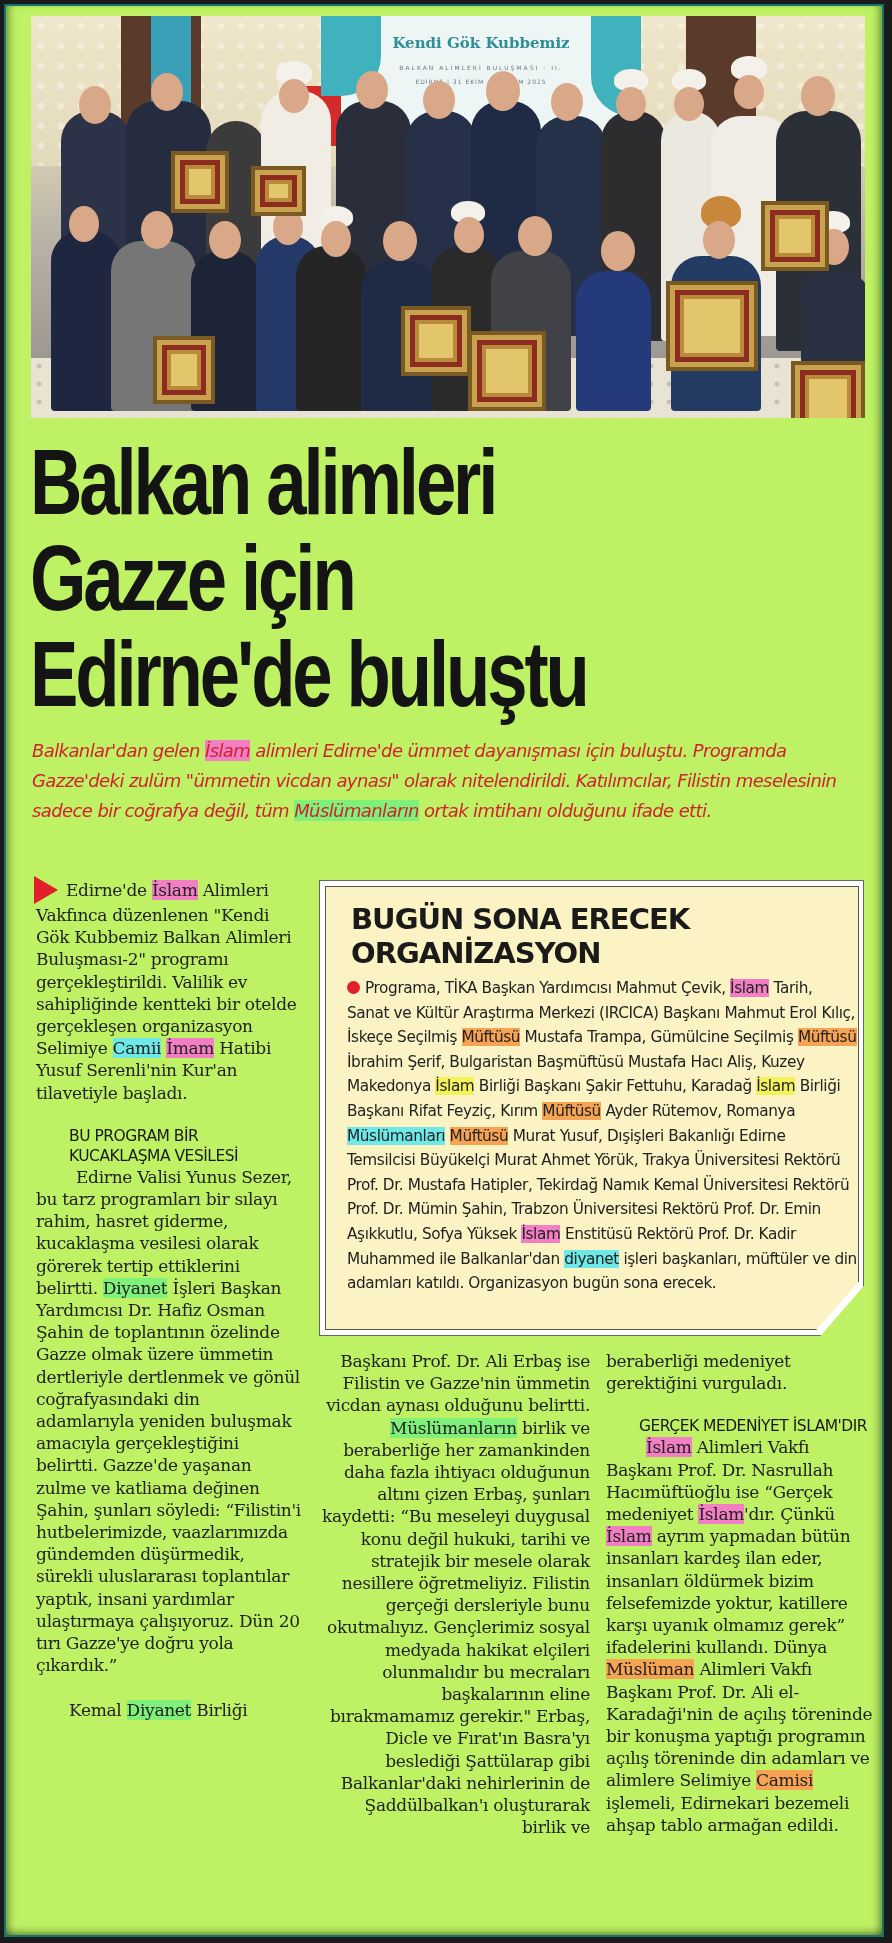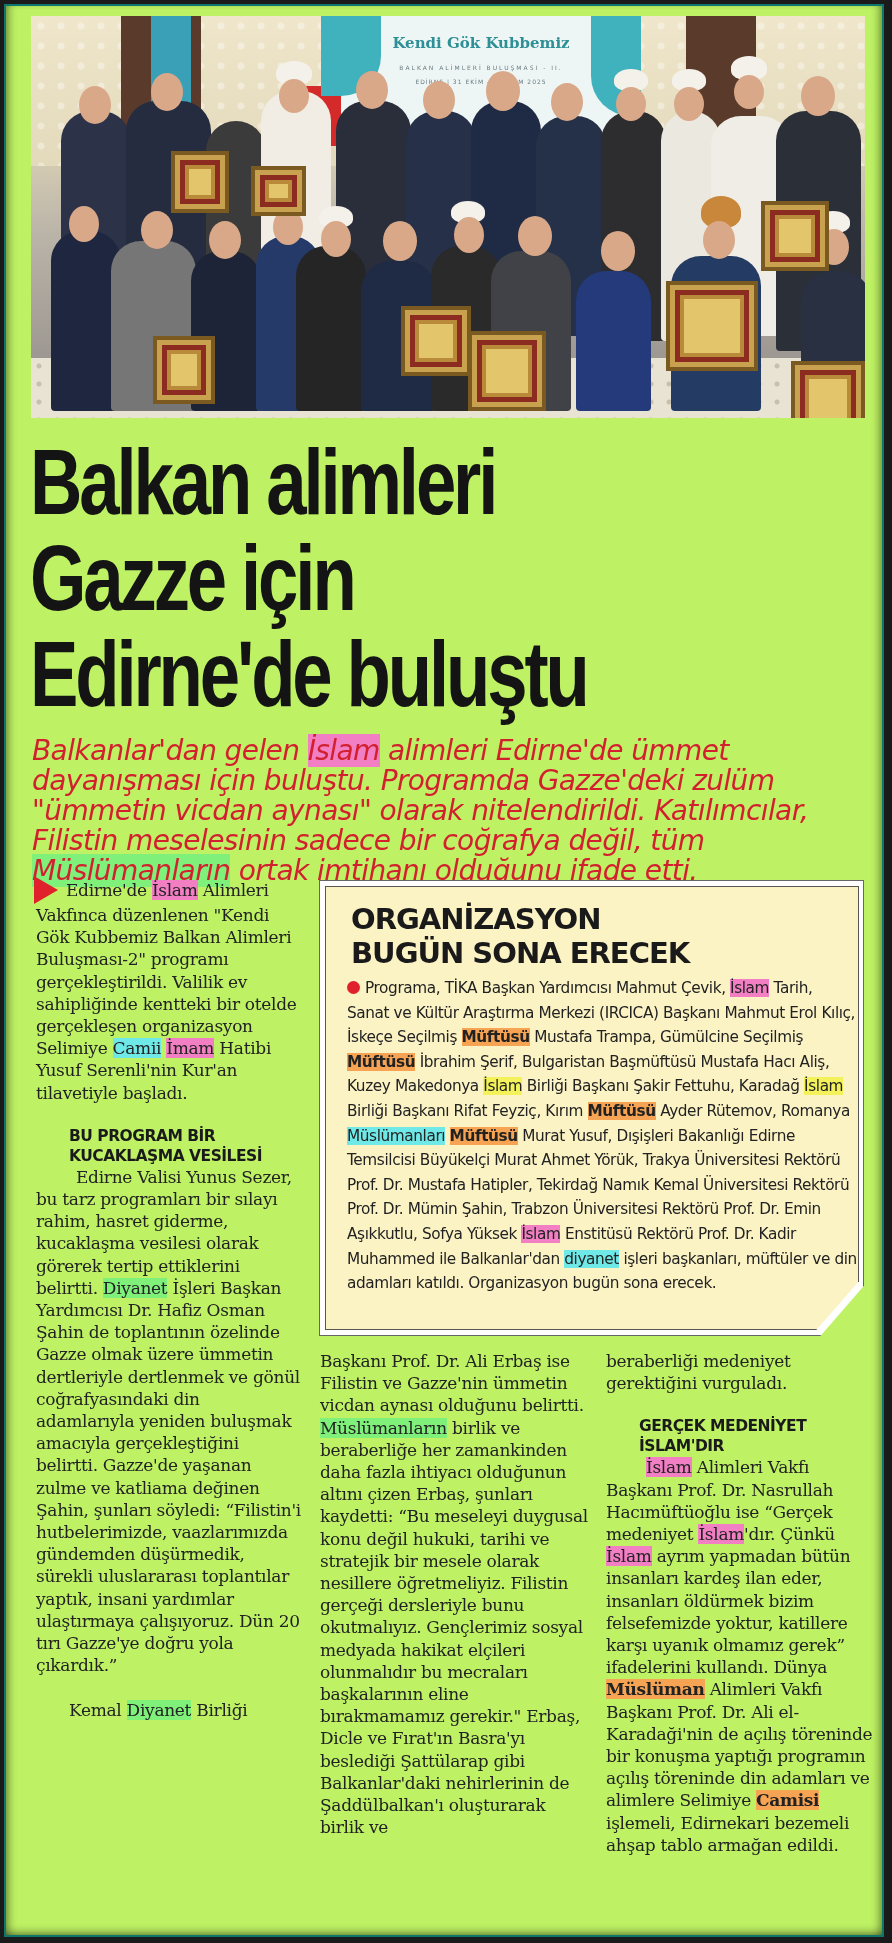--- a/index.html
+++ b/index.html
@@ -75,43 +75,43 @@
     font-family: "Liberation Sans", sans-serif; font-weight: bold;
     font-size: 93px; line-height: 96px; letter-spacing: -4px; color: #141414;
     transform: scaleX(0.78); transform-origin: left top; width: 1100px;
     font-stretch: condensed;
   }
 
   
   .lead {
     position: absolute; left: 26px; top: 730px; width: 850px;
     font-family: "DejaVu Sans", sans-serif; font-style: italic;
-    font-size: 28px; line-height: 30px; color: #d2202f;
+    font-size: 18px; line-height: 30px; color: #d2202f;
     letter-spacing: -0.6px;
   }
   .hl-pink { background: #f27fc4; }
   .hl-green { background: #7ff07a; }
   .hl-cyan { background: #6fe8e8; }
-  .hl-orange { background: #f6a453; font-weight: bold; }
+  .hl-orange { background: #f6a453; }
   .hl-yellow { background: #f4f25a; }
 
   
   .col {
     position: absolute; font-family: "DejaVu Serif", serif; color: #222;
     font-size: 17px; line-height: 22.2px; letter-spacing: -0.3px;
   }
   .col p { margin: 0; }
   .indent { text-indent: 40px; }
   .subhead {
-    font-family: "DejaVu Sans", sans-serif; font-weight: bold; font-size: 15.5px;
+    font-family: "DejaVu Sans", sans-serif; font-weight: normal; font-size: 15.5px;
     line-height: 20px; color: #1a1a1a; padding-left: 33px; letter-spacing: -0.5px;
     text-transform: uppercase;
   }
   .col1 { left: 30px; top: 870px; width: 265px; }
-  .col2 { left: 314px; top: 1344px; width: 270px; }
+  .col2 { left: 314px; top: 1344px; width: 270px; text-align: right; }
   .col3 { left: 600px; top: 1344px; width: 270px; }
 
   .arrow {
     display: inline-block; width: 0; height: 0;
     border-top: 14px solid transparent; border-bottom: 14px solid transparent;
     border-left: 24px solid #e0202b; vertical-align: -8px; margin-right: 8px; margin-left: -2px;
   }
 
   
   .box-outer {
@@ -236,22 +236,22 @@
     <div style="height:22px"></div>
     <div class="subhead">BU PROGRAM BİR KUCAKLAŞMA VESİLESİ</div>
     <p class="indent"><span>Edirne Valisi Yunus Sezer, bu tarz programları bir sılayı rahim, hasret giderme, kucaklaşma vesilesi olarak görerek tertip ettiklerini belirtti. </span><span class="hl-green">Diyanet</span><span> İşleri Başkan Yardımcısı Dr. Hafiz Osman Şahin de toplantının özelinde Gazze olmak üzere ümmetin dertleriyle dertlenmek ve gönül coğrafyasındaki din adamlarıyla yeniden buluşmak amacıyla gerçekleştiğini belirtti. Gazze'de yaşanan zulme ve katliama değinen Şahin, şunları söyledi: “Filistin'i hutbelerimizde, vaazlarımızda gündemden düşürmedik, sürekli uluslararası toplantılar yaptık, insani yardımlar ulaştırmaya çalışıyoruz. Dün 20 tırı Gazze'ye doğru yola çıkardık.”</span></p>
     <div style="height:22px"></div>
     <p style="padding-left:33px"><span>Kemal </span><span class="hl-green">Diyanet</span><span> Birliği</span></p>
   </div>
 
   <div class="box-outer"></div>
   <div class="box-inner"></div>
   <div class="box-title">
+    <div>BUGÜN SONA ERECEK</div>
     <div>ORGANİZASYON</div>
-    <div>BUGÜN SONA ERECEK</div>
   </div>
   <div class="box-body"><span class="dot"></span><span>Programa, TİKA Başkan Yardımcısı Mahmut Çevik, </span><span class="hl-pink">İslam</span><span> Tarih, Sanat ve Kültür Araştırma Merkezi (IRCICA) Başkanı Mahmut Erol Kılıç, İskeçe Seçilmiş </span><span class="hl-orange">Müftüsü</span><span> Mustafa Trampa, Gümülcine Seçilmiş </span><span class="hl-orange">Müftüsü</span><span> İbrahim Şerif, Bulgaristan Başmüftüsü Mustafa Hacı Aliş, Kuzey Makedonya </span><span class="hl-yellow">İslam</span><span> Birliği Başkanı Şakir Fettuhu, Karadağ </span><span class="hl-yellow">İslam</span><span> Birliği Başkanı Rifat Feyziç, Kırım </span><span class="hl-orange">Müftüsü</span><span> Ayder Rütemov, Romanya </span><span class="hl-cyan">Müslümanları</span><span> </span><span class="hl-orange">Müftüsü</span><span> Murat Yusuf, Dışişleri Bakanlığı Edirne Temsilcisi Büyükelçi Murat Ahmet Yörük, Trakya Üniversitesi Rektörü Prof. Dr. Mustafa Hatipler, Tekirdağ Namık Kemal Üniversitesi Rektörü Prof. Dr. Mümin Şahin, Trabzon Üniversitesi Rektörü Prof. Dr. Emin Aşıkkutlu, Sofya Yüksek </span><span class="hl-pink">İslam</span><span> Enstitüsü Rektörü Prof. Dr. Kadir Muhammed ile Balkanlar'dan </span><span class="hl-cyan">diyanet</span><span> işleri başkanları, müftüler ve din adamları katıldı. Organizasyon bugün sona erecek.</span></div>
 
   <div class="col col2">
     <p><span>Başkanı Prof. Dr. Ali Erbaş ise Filistin ve Gazze'nin ümmetin vicdan aynası olduğunu belirtti. </span><span class="hl-green">Müslümanların</span><span> birlik ve beraberliğe her zamankinden daha fazla ihtiyacı olduğunun altını çizen Erbaş, şunları kaydetti: “Bu meseleyi duygusal konu değil hukuki, tarihi ve stratejik bir mesele olarak nesillere öğretmeliyiz. Filistin gerçeği dersleriyle bunu okutmalıyız. Gençlerimiz sosyal medyada hakikat elçileri olunmalıdır bu mecraları başkalarının eline bırakmamamız gerekir." Erbaş, Dicle ve Fırat'ın Basra'yı beslediği Şattülarap gibi Balkanlar'daki nehirlerinin de Şaddülbalkan'ı oluşturarak birlik ve</span></p>
   </div>
 
   <div class="col col3">
     <p>beraberliği medeniyet gerektiğini vurguladı.</p>
     <div style="height:22px"></div>

